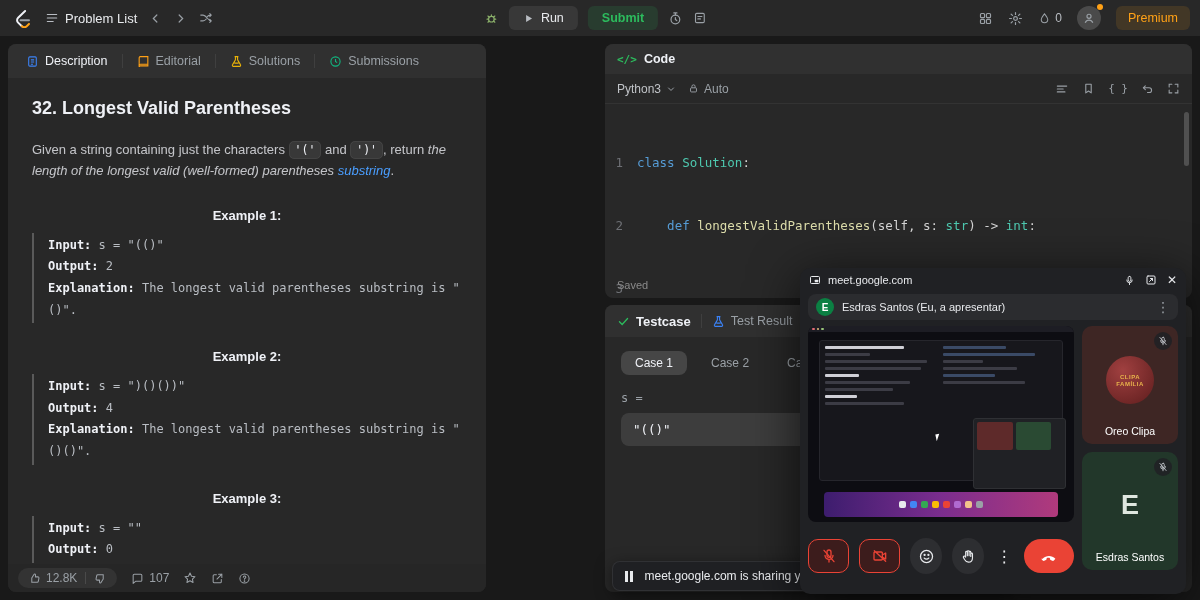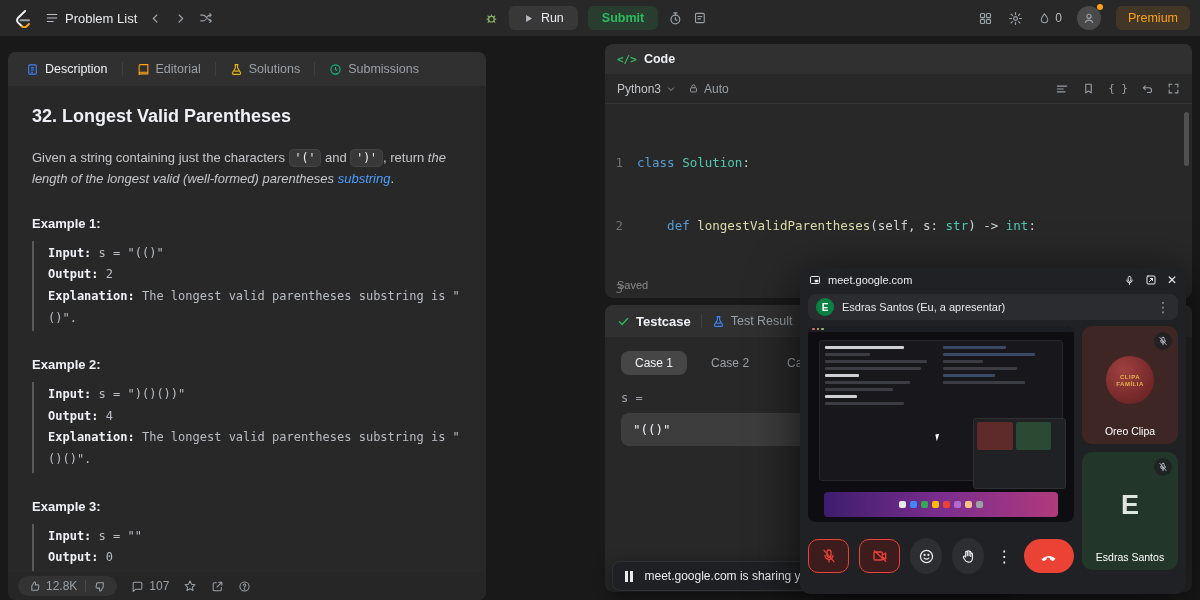--- a/index.html
+++ b/index.html
@@ -18,40 +18,40 @@
   .btn-submit { display:flex; align-items:center; gap:6px; background:rgba(44,187,93,.14); border-radius:6px; padding:5px 14px; font-size:12.5px; font-weight:600; color:#2cbb5d; cursor:pointer; }
   .nav-right { position:absolute; right:10px; top:0; height:36px; display:flex; align-items:center; gap:15px; }
   .icbtn { color:#9aa0a6; cursor:pointer; display:flex; align-items:center; gap:4px; }
   .streak { font-size:12px; color:#b9bdc3; }
   .avatar { position:relative; width:24px; height:24px; border-radius:50%; background:#4a4a4a; display:flex; align-items:center; justify-content:center; color:#9aa0a6; cursor:pointer; }
   .avatar .dot { position:absolute; top:-2px; right:-2px; width:6px; height:6px; border-radius:50%; background:#ffa116; }
   .btn-premium { background:rgba(255,161,22,.12); color:#ffa116; border-radius:6px; padding:5px 12px; font-size:12.5px; font-weight:500; cursor:pointer; }
 
   
   .panel { position:absolute; background:#282828; border-radius:8px; overflow:hidden; }
-  .panel-desc { left:8px; top:52px; width:478px; height:548px; }
+  .panel-desc { left:8px; top:44px; width:478px; height:548px; }
   .panel-code { left:605px; top:44px; width:587px; height:254px; }
   .panel-test { left:605px; top:305px; width:587px; height:287px; }
   .phead { height:34px; background:#303030; display:flex; align-items:center; padding:0 10px; gap:4px; }
 
   
   .tab { display:flex; align-items:center; gap:6px; padding:4px 8px; font-size:12.5px; color:#9aa0a6; cursor:pointer; border-radius:5px; }
   .tab.active { color:#eff1f6; font-weight:500; }
   .tsep { width:1px; height:14px; background:#3f3f3f; margin:0 2px; }
 
   .desc-content { position:absolute; top:34px; left:0; right:0; bottom:28px; padding:20px 24px; overflow:hidden; }
   .ptitle { font-size:18px; font-weight:700; color:#eff1f6; }
   .tagrow { display:flex; gap:8px; margin-top:16px; }
   .pill { display:flex; align-items:center; gap:5px; background:rgba(255,255,255,.08); border-radius:20px; padding:3px 10px; font-size:11.5px; color:#c9cdd2; cursor:pointer; }
   .pill.hard { color:#f8615c; }
   .stmt { margin-top:20px; font-size:13px; line-height:1.65; color:rgba(239,241,246,.78); }
   .codechip { font-family:"DejaVu Sans Mono",monospace; font-size:11.5px; background:rgba(255,255,255,.08); border:1px solid rgba(255,255,255,.06); border-radius:5px; padding:1px 5px; color:#eff1f6; }
   .it { font-style:italic; }
   .stmt-link { color:#4a9eff; font-style:italic; cursor:pointer; }
-  .ex-title { margin-top:26px; font-size:13px; font-weight:700; color:#eff1f6; }
+  .ex-title { margin-top:26px; font-size:13px; font-weight:700; color:#eff1f6;text-align:center; }
   .ex-block { margin-top:10px; border-left:2px solid #5a5a5a; padding:2px 0 2px 14px; font-family:"DejaVu Sans Mono",monospace; font-size:12px; color:#b9bdc3; line-height:1.8; }
   .ex-block b { color:#eff1f6; }
 
   .desc-footer { position:absolute; bottom:0; left:0; right:0; height:28px; background:#262626; display:flex; align-items:center; gap:14px; padding:0 10px; color:#9aa0a6; font-size:12px; }
   .vote-group { display:flex; align-items:center; gap:8px; background:#333333; border-radius:14px; padding:3px 10px; }
   .vote-div { width:1px; height:12px; background:#4a4a4a; }
   .ftr-item { display:flex; align-items:center; gap:5px; cursor:pointer; }
 
   
   .code-head { height:30px; background:#303030; display:flex; align-items:center; gap:7px; padding:0 12px; }

